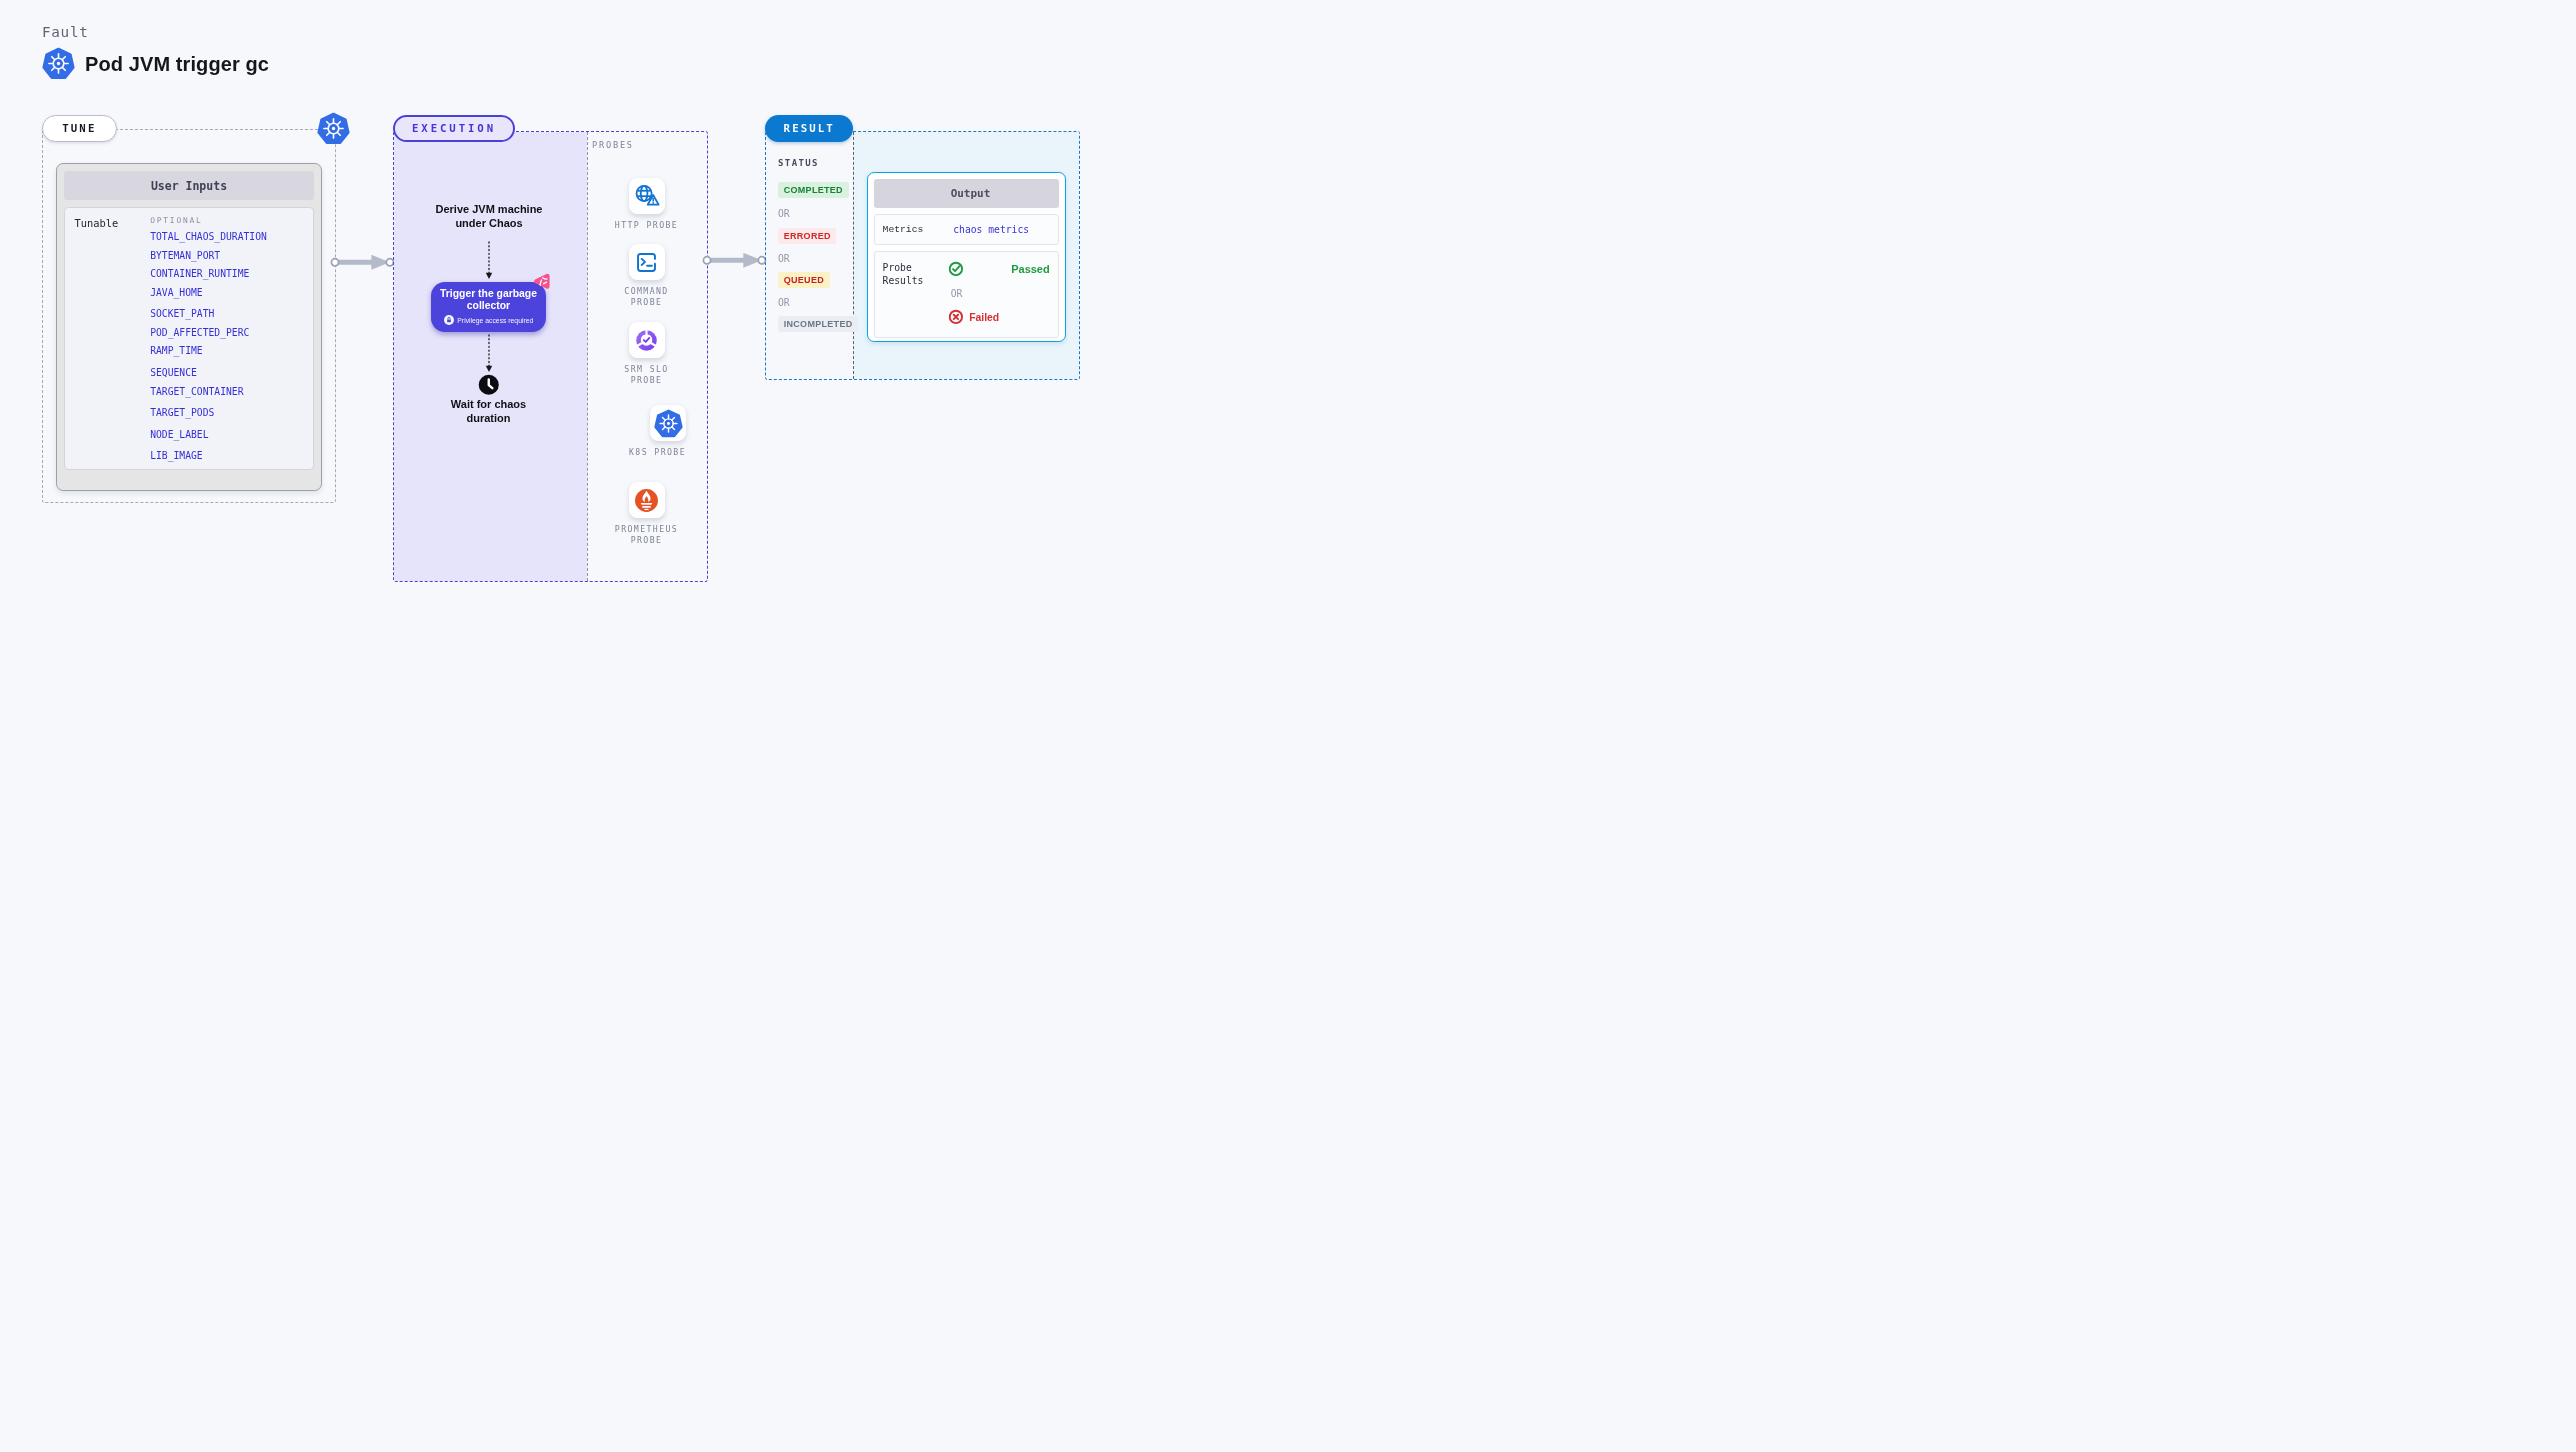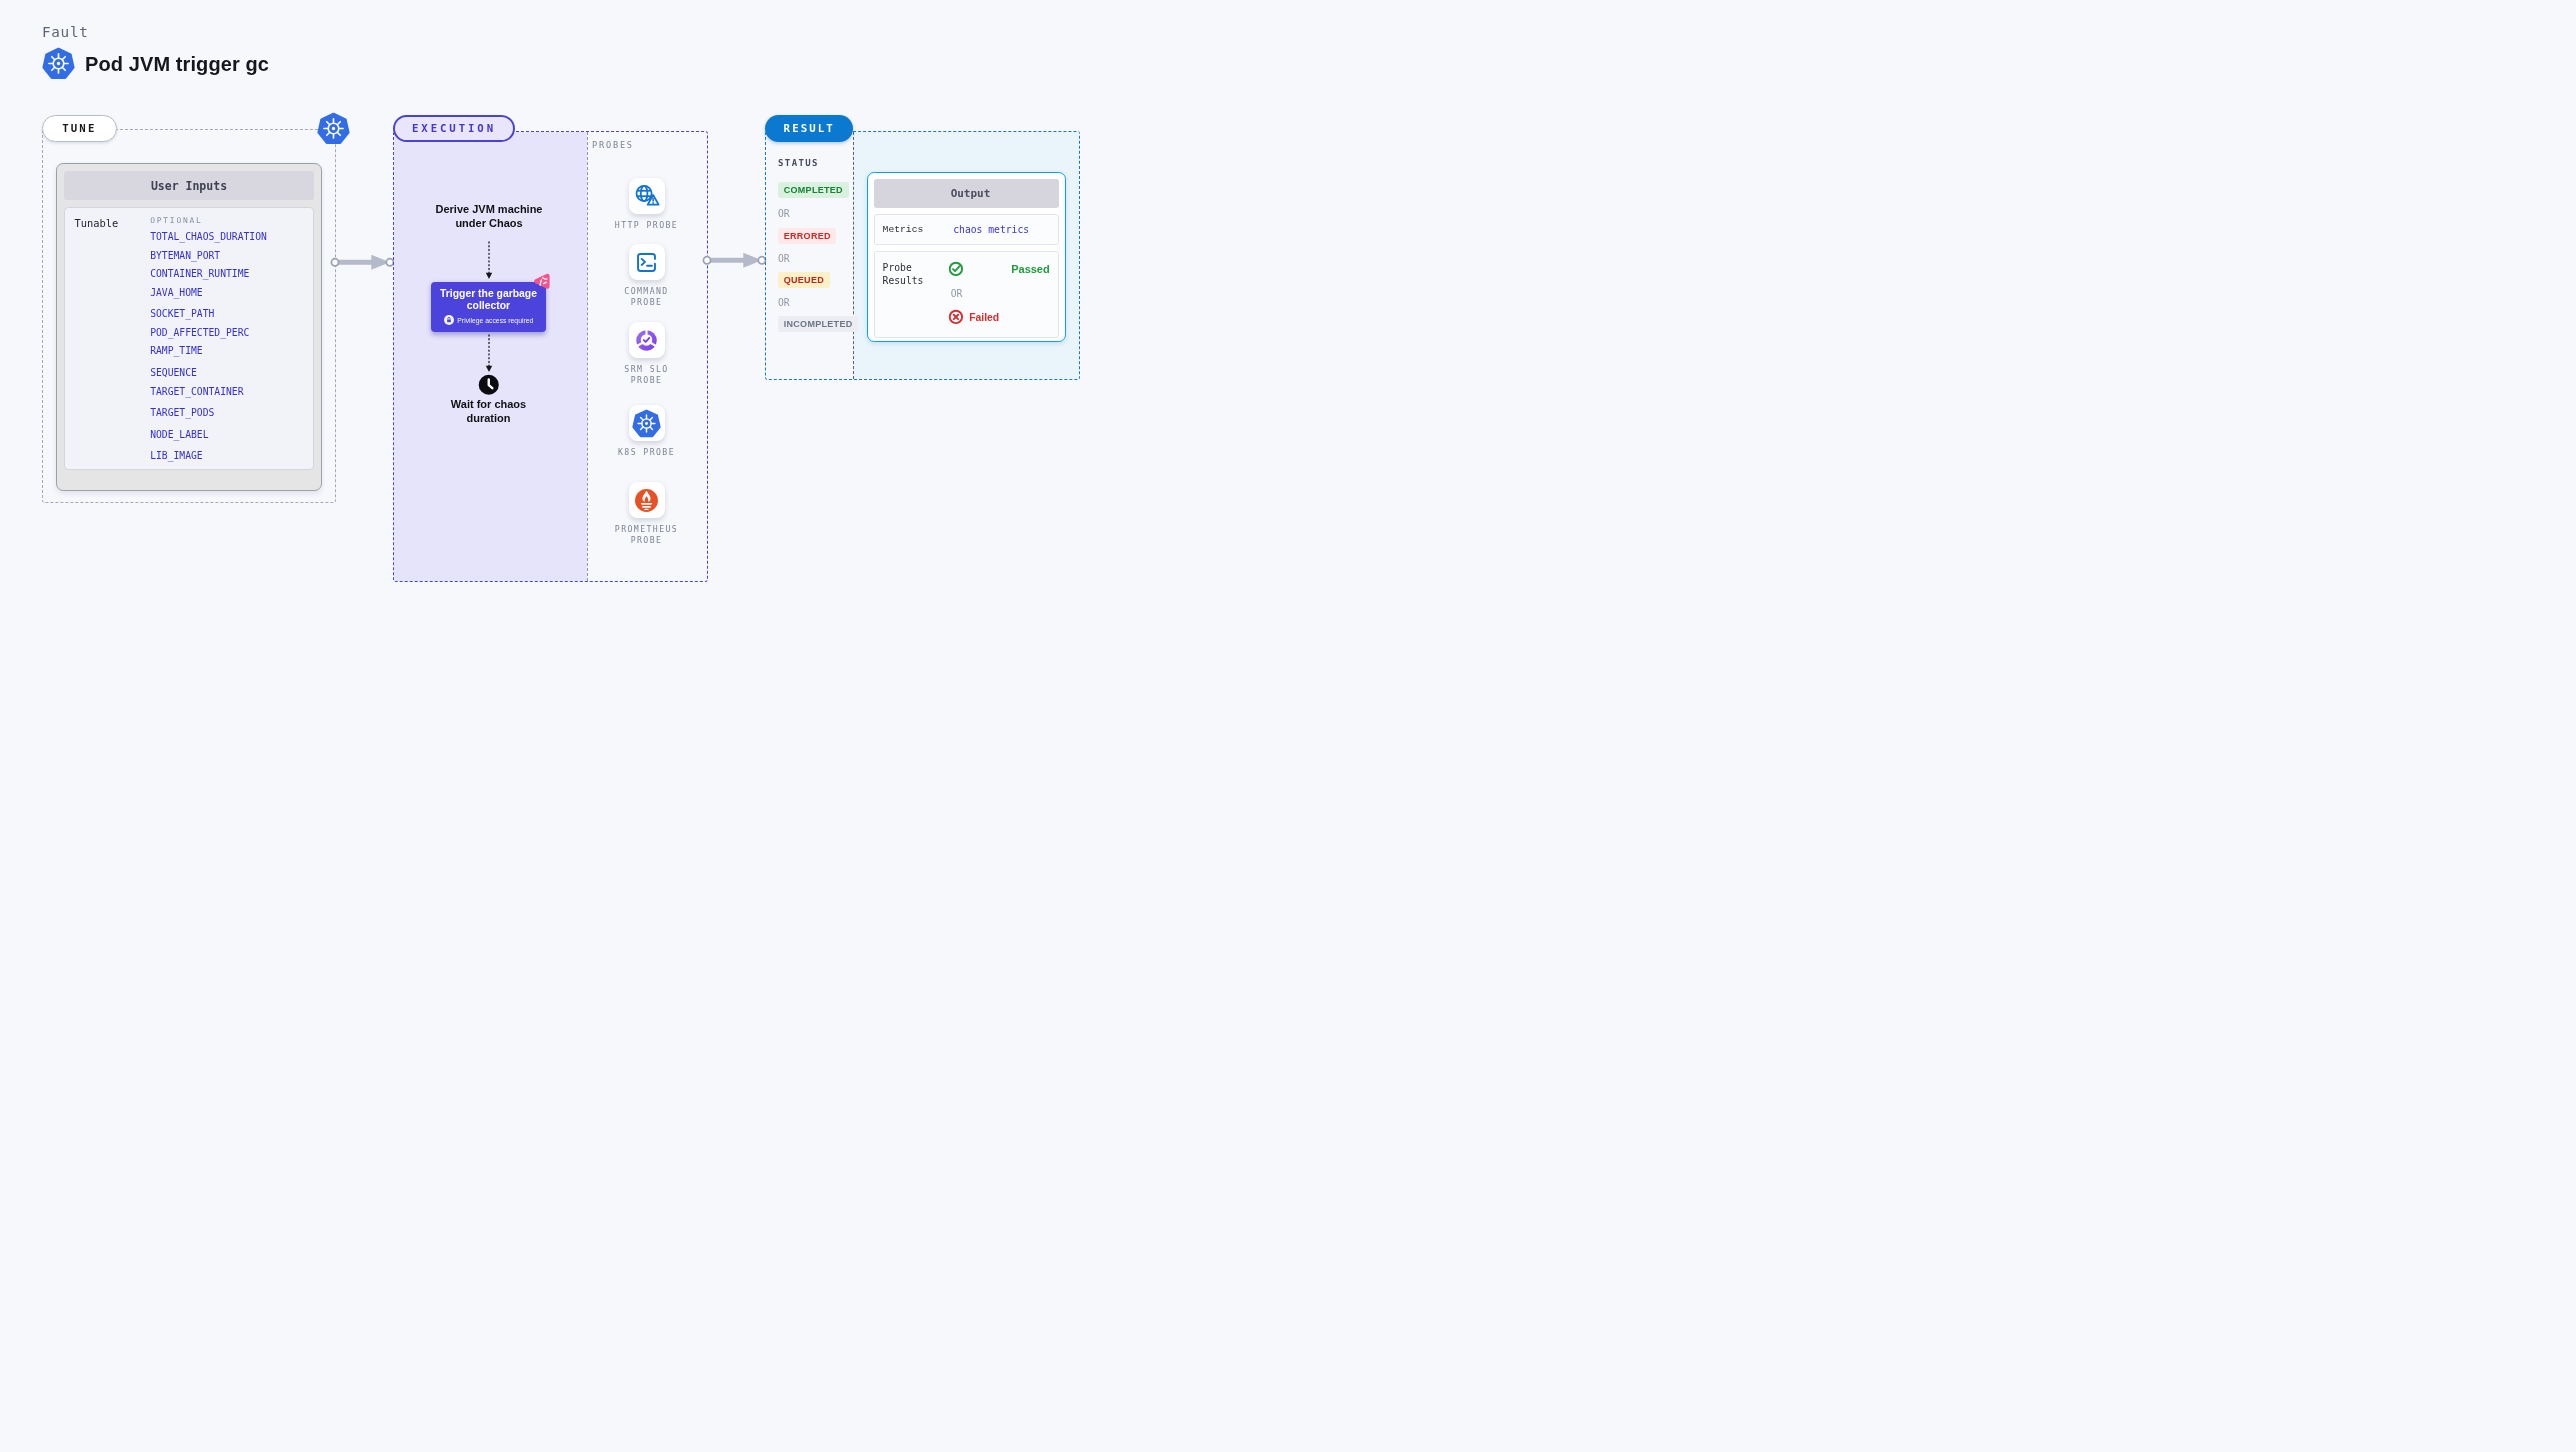--- a/index.html
+++ b/index.html
@@ -48,21 +48,21 @@
 
   
   .exec-box { position: absolute; left: 393px; top: 131px; width: 315px; height: 451px;
               border: 1.4px dashed #4a42d8; border-radius: 2.9px; }
   .exec-purple { position: absolute; left: 0; top: 0; width: 193px; height: 100%; background: #e6e4fa; }
   .exec-sep { position: absolute; left: 193px; top: 0; bottom: 0; border-left: 1.1px dashed #8f96a8; }
   .derive-text { position: absolute; left: 428px; top: 203px; width: 122px; text-align: center;
                  font-size: 11px; font-weight: bold; color: #101114; line-height: 1.25; }
   .v-arrow { position: absolute; width: 10px; }
   .gc-button { position: absolute; left: 431px; top: 282px; width: 115px; height: 50px; background: #4b43dc;
-               border-radius: 4px; box-shadow: 0 2.1px 5.7px rgba(40,30,160,.35); cursor: pointer;
+               border-radius: 14px; box-shadow: 0 2.1px 5.7px rgba(40,30,160,.35); cursor: pointer;
                display: flex; flex-direction: column; align-items: center; justify-content: center; gap: 2.9px; }
   .gc-title { width: 107px; text-align: center; color: #ffffff; font-size: 10.4px; font-weight: bold; line-height: 1.2; }
   .gc-note { display: flex; align-items: center; gap: 3.6px; color: #ffffff; font-size: 6.8px; opacity: .95; }
   .pink-badge { position: absolute; left: 532px; top: 273px; z-index: 3; }
   .clock-wrap { position: absolute; left: 478px; top: 374px; }
   .wait-text { position: absolute; left: 430px; top: 398px; width: 117px; text-align: center;
                font-size: 11px; font-weight: bold; color: #101114; line-height: 1.25; }
 
   
   .probes-label { position: absolute; left: 592px; top: 140px; font-family: "DejaVu Sans Mono", monospace;
@@ -287,21 +287,21 @@
           <line x1="24" y1="24" x2="7.5" y2="33.5"></line>
           <line x1="24" y1="24" x2="40.5" y2="33.5"></line>
         </g>
         <circle cx="24" cy="23" r="9.5" fill="#ffffff"></circle>
         <path d="M19.5 23.2 l3.2 3.2 l6 -6.8" stroke="#7a3bee" stroke-width="3" fill="none" stroke-linecap="round" stroke-linejoin="round"></path>
       </svg>
     </div>
     <div class="probe-label">SRM SLO PROBE</div>
   </div>
 
-  <div class="probe" style="top:405px;">
+  <div class="probe" style="top:405px;align-items:flex-end;">
     <div class="probe-card">
       <svg width="29" height="29" viewBox="0 0 100 100">
         <polygon points="50,6 86,23 94.8,62 70,93 30,93 5.2,62 14,23" fill="#326de6" stroke="#326de6" stroke-width="8" stroke-linejoin="round"></polygon>
         <g stroke="#ffffff" stroke-width="5" stroke-linecap="round" fill="none">
           <circle cx="50" cy="50" r="16"></circle>
           <line x1="50" y1="21" x2="50" y2="34"></line>
             <line x1="50" y1="66" x2="50" y2="79"></line>
           <line x1="21" y1="50" x2="34" y2="50"></line>
             <line x1="66" y1="50" x2="79" y2="50"></line>
           <line x1="29.5" y1="29.5" x2="38.7" y2="38.7"></line>

